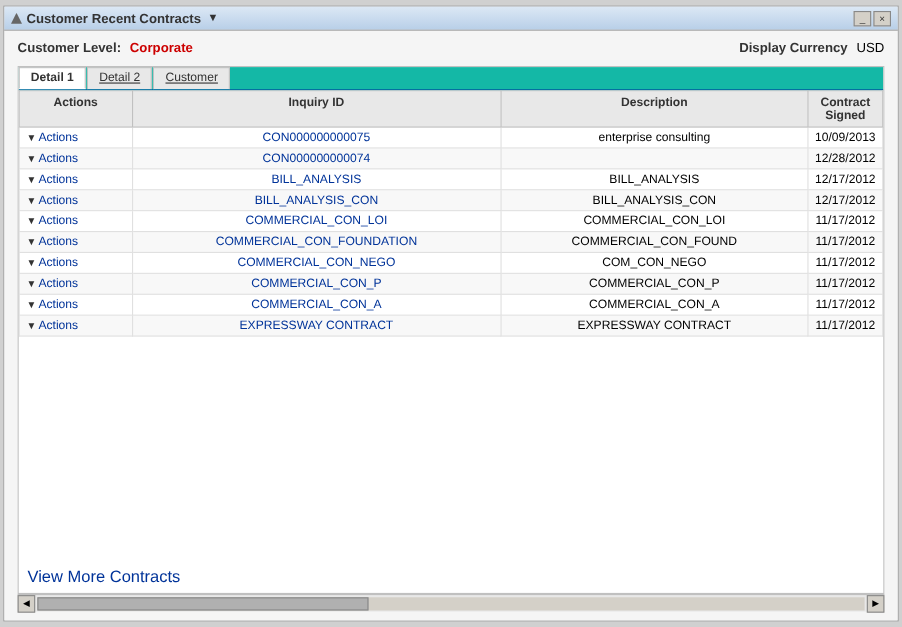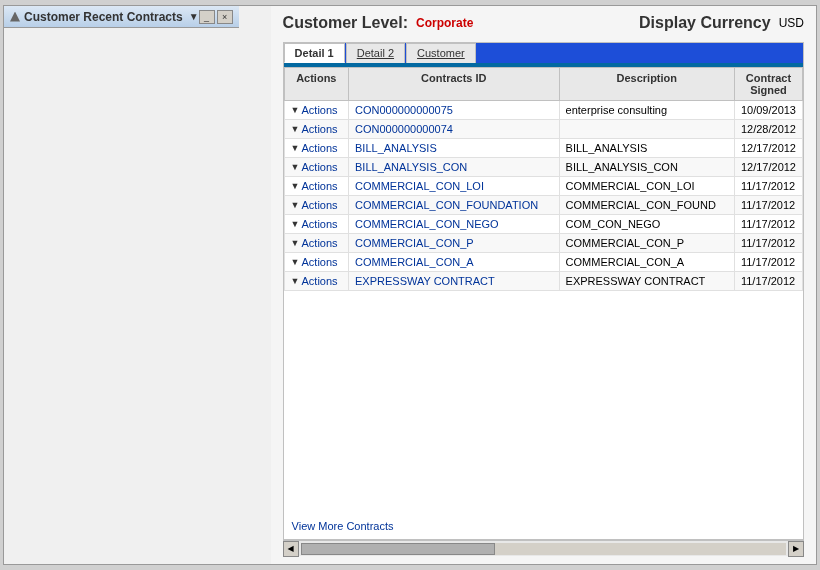--- a/index.html
+++ b/index.html
@@ -13,22 +13,21 @@
       width: 820px;
       height: 570px;
       overflow: hidden;
     }
     .window {
       width: 814px;
       height: 560px;
       background: #f0f0f0;
       border: 1px solid #999;
       display: flex;
-      flex-direction: row;
-      gap: 32px;
+      flex-direction: column;
     }
     .title-bar {
       background: linear-gradient(to bottom, #dce8f5, #b8cfe8);
       border-bottom: 1px solid #999;
       padding: 4px 6px;
       display: flex;
       align-items: center;
       justify-content: space-between;
       height: 22px;
     }
@@ -72,21 +71,21 @@
       overflow: hidden;
       display: flex;
       flex-direction: column;
     }
     .header-row {
       display: flex;
       align-items: center;
       margin-bottom: 10px;
     }
     .header-label {
-      font-size: 16px;
+      font-size: 12px;
       color: #333;
       font-weight: bold;
     }
     .header-value-red {
       color: #cc0000;
       font-weight: bold;
       margin-left: 8px;
     }
     .header-currency {
       margin-left: auto;
@@ -107,22 +106,22 @@
       padding: 4px 8px;
       border-bottom: 1px solid #c0c0c0;
     }
     .inquiry-title {
       color: #cc6600;
       font-weight: bold;
       font-size: 12px;
     }
     .tabs-row {
       display: flex;
-      border-bottom: 4px solid #0369a1;
-      background: #1d4ed8;
+      border-bottom: 1px solid #0369a1;
+      background: #14b8a6;
     }
     .tab {
       padding: 3px 10px;
       border: 1px solid #c0c0c0;
       background: #e8e8e8;
       cursor: pointer;
       font-size: 11px;
       color: #333;
       border-bottom: none;
       margin-right: 1px;
@@ -131,20 +130,21 @@
       background: white;
       border-bottom: 1px solid white;
       font-weight: bold;
     }
     .tab.underline {
       text-decoration: underline;
     }
     .table-container {
       flex: 1;
       overflow-y: auto;
+      text-align: center;
     }
     table {
       width: 100%;
       border-collapse: collapse;
     }
     .col-header {
       background: #e8e8e8;
       border: 1px solid #c0c0c0;
       padding: 4px 6px;
       font-weight: bold;
@@ -189,21 +189,21 @@
       text-decoration: none;
       cursor: pointer;
       margin-top: 40px;
     }
     .footer-row {
       padding: 6px 8px;
     }
     .view-more-link {
       color: #003399;
       text-decoration: none;
-      font-size: 11px;
+      font-size: 15px;
       cursor: pointer;
       margin-top: 32px;
     }
     .scrollbar-row {
       height: 16px;
       background: #e8e8e8;
       border-top: 1px solid #c0c0c0;
       display: flex;
       align-items: center;
     }
@@ -279,21 +279,21 @@
       </div>
 
       <div class="table-container">
         <table>
           <thead>
             <tr>
               <th class="col-header">
                 <span>Actions</span>
               </th>
               <th class="col-header">
-                <span>Contracts ID</span>
+                <span>Inquiry ID</span>
               </th>
               <th class="col-header">
                 <span>Description</span>
               </th>
               <th class="col-header contract-signed">
                 <span>Contract Signed</span>
               </th>
             </tr>
           </thead>
           <tbody id="table-body">

